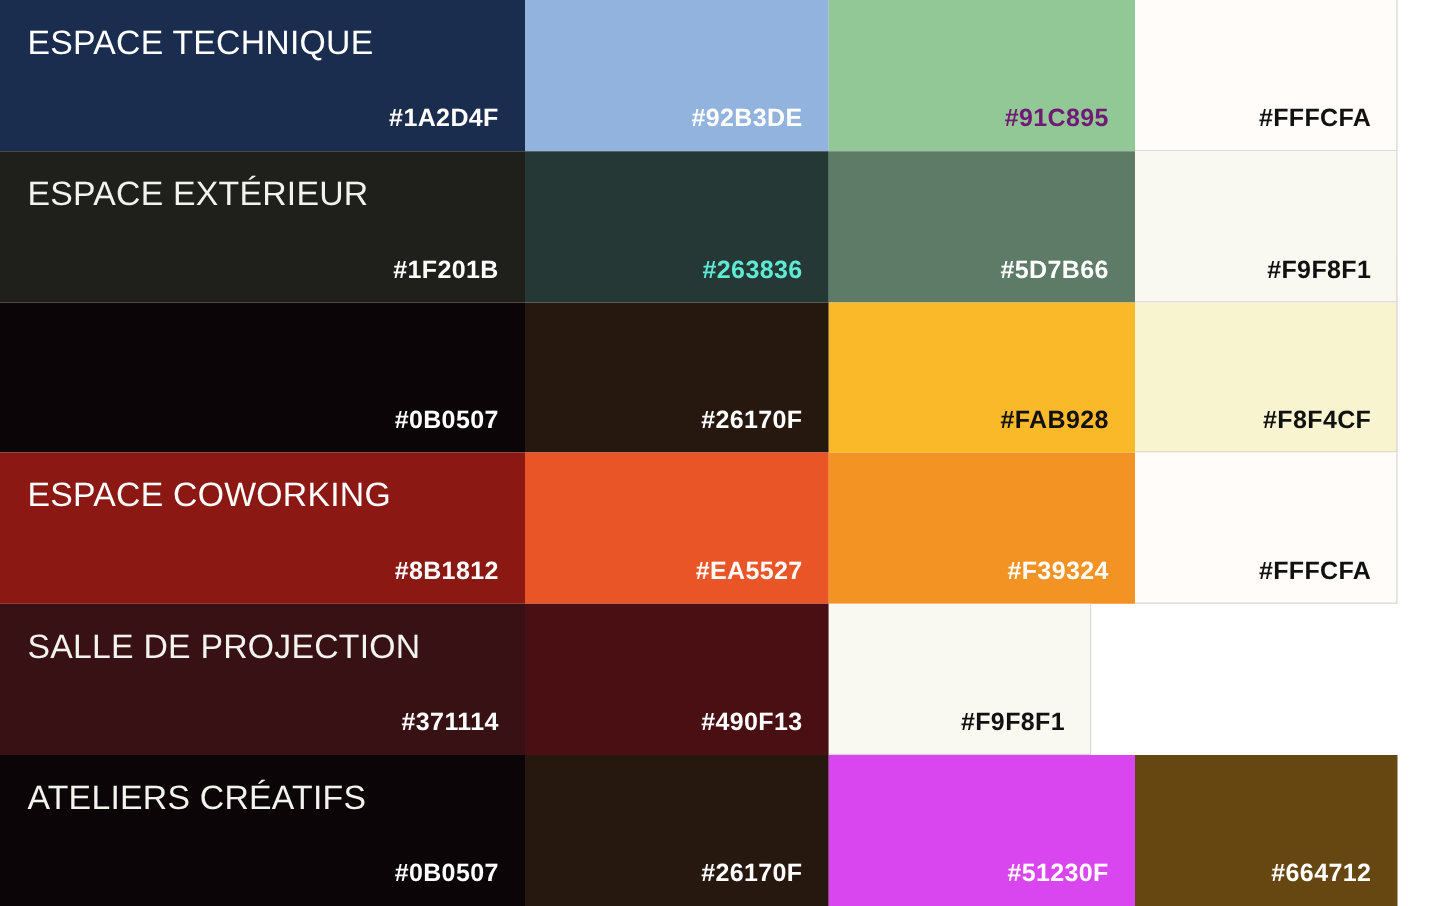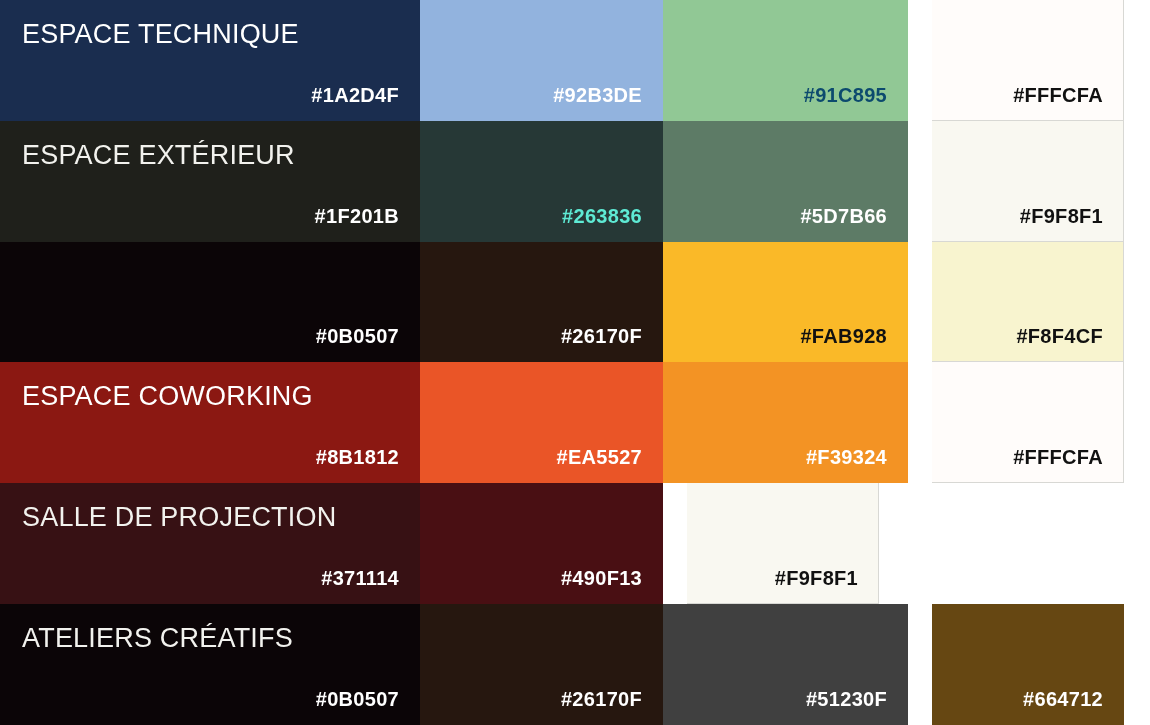--- a/index.html
+++ b/index.html
@@ -24,21 +24,21 @@
   }
   .swatch {
     position:relative;
     height:100%;
     display:block;
   }
   
   .swatch.col-0 { width:420px; }
   .swatch.col-1 { width:243px; }
   .swatch.col-2 { width:245px; }
-  .swatch.col-3 { width:192px;margin-left:24px; }
+  .swatch.col-3 { width:210px; }
 
   .swatch-title {
     position:absolute;
     left:22px;
     top:18px;
     font-size:27px;
     line-height:32px;
     font-weight:400;
     letter-spacing:0.2px;
     white-space:nowrap;
@@ -61,21 +61,21 @@
 <div id="palette">
     <div class="palette-row">
       <div class="swatch col-0" style="background: rgb(26, 45, 79);">
         <div class="swatch-title" style="color: rgb(255, 255, 255);">ESPACE TECHNIQUE</div>
         <div class="swatch-hex" style="color: rgb(255, 255, 255);">#1A2D4F</div>
       </div>
       <div class="swatch col-1" style="background: rgb(146, 179, 222);">
         <div class="swatch-hex" style="color: rgb(255, 255, 255);">#92B3DE</div>
       </div>
       <div class="swatch col-2" style="background: rgb(145, 200, 149);">
-        <div class="swatch-hex" style="color: #0c4a6e;">#91C895</div>
+        <div class="swatch-hex" style="color: #701a75;">#91C895</div>
       </div>
       <div class="swatch col-3 light-edge" style="background: rgb(255, 252, 250);">
         <div class="swatch-hex" style="color: rgb(17, 17, 17);">#FFFCFA</div>
       </div>
     </div>
     <div class="palette-row">
       <div class="swatch col-0" style="background: rgb(31, 32, 27);">
         <div class="swatch-title" style="color: rgb(242, 242, 238);">ESPACE EXTÉRIEUR</div>
         <div class="swatch-hex" style="color: rgb(255, 255, 255);">#1F201B</div>
       </div>
@@ -131,20 +131,20 @@
       </div>
     </div>
     <div class="palette-row">
       <div class="swatch col-0" style="background: rgb(11, 5, 7);">
         <div class="swatch-title" style="color: rgb(242, 242, 238);">ATELIERS CRÉATIFS</div>
         <div class="swatch-hex" style="color: rgb(255, 255, 255);">#0B0507</div>
       </div>
       <div class="swatch col-1" style="background: rgb(38, 23, 15);">
         <div class="swatch-hex" style="color: rgb(255, 255, 255);">#26170F</div>
       </div>
-      <div class="swatch col-2" style="background: #404040;">
+      <div class="swatch col-2" style="background: #d946ef;">
         <div class="swatch-hex" style="color: rgb(255, 255, 255);">#51230F</div>
       </div>
       <div class="swatch col-3" style="background: rgb(102, 71, 18);">
         <div class="swatch-hex" style="color: rgb(255, 255, 255);">#664712</div>
       </div>
     </div>
   </div>
 
 </body></html>

